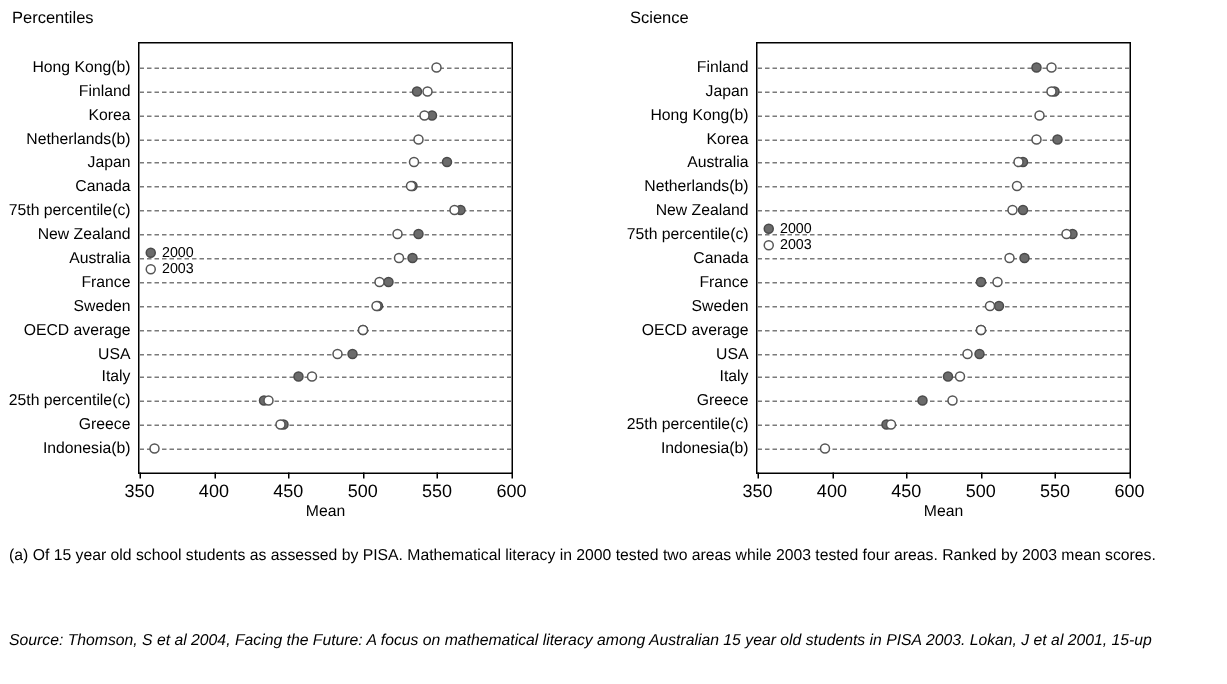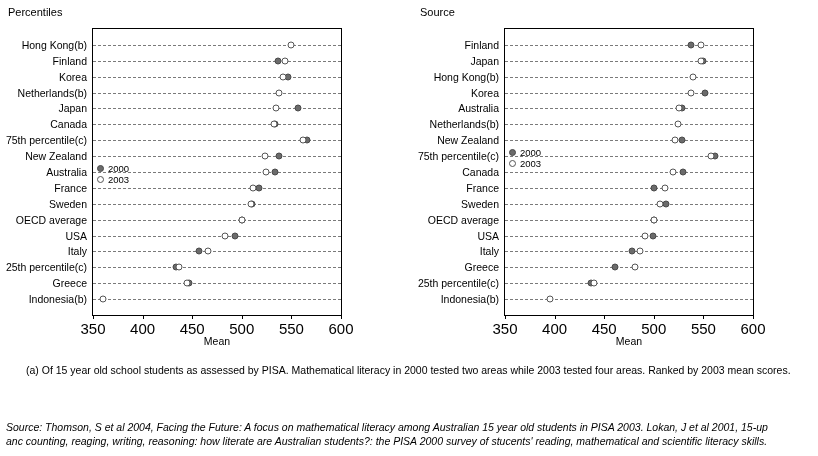--- a/index.html
+++ b/index.html
@@ -83,21 +83,21 @@
     position: absolute;
     top: 100%;
     width: 0;
     height: 4px;
     border-left: 1px solid #000;
   }
   .xtick-label {
     position: absolute;
     top: calc(100% + 5px);
     transform: translateX(-50%);
-    font-size: 15px;
+    font-size: 12px;
     white-space: nowrap;
   }
   .xaxis-title {
     position: absolute;
     top: calc(100% + 20px);
     left: 50%;
     transform: translateX(-50%);
     font-size: 10.5px;
   }
 
@@ -126,21 +126,21 @@
 
   
   .notes {
     position: absolute;
     left: 6px;
     top: 363px;
     width: 806px;
     font-size: 10.5px;
     line-height: 15px;
   }
-  .notes div { white-space: nowrap; margin-left: 20px; }
+  .notes div { white-space: nowrap; }
 
   .source {
     position: absolute;
     left: 6px;
     top: 420px;
     width: 806px;
     font-size: 10.5px;
     line-height: 14px;
     font-style: italic;
   }
@@ -238,21 +238,21 @@
         </div>
         <div class="row">
           <span class="swatch open"></span>
           <span>2003</span>
         </div>
       </div>
     </div>
 </div>
 
 <div class="panel" id="panel-sci">
-  <div class="panel-title">Source</div>
+  <div class="panel-title">Science</div>
   <div class="plot" id="plot-sci">
       <div class="gridrow" style="top: 15.8889px;"></div>
       <div class="cat-label" style="top: 15.8889px;">Finland</div>
       <div class="gridrow" style="top: 31.7778px;"></div>
       <div class="cat-label" style="top: 31.7778px;">Japan</div>
       <div class="gridrow" style="top: 47.6667px;"></div>
       <div class="cat-label" style="top: 47.6667px;">Hong Kong(b)</div>
       <div class="gridrow" style="top: 63.5556px;"></div>
       <div class="cat-label" style="top: 63.5556px;">Korea</div>
       <div class="gridrow" style="top: 79.4444px;"></div>
@@ -337,14 +337,13 @@
       </div>
     </div>
 </div>
 
 <div class="notes">
   <div>(a) Of 15 year old school students as assessed by PISA. Mathematical literacy in 2000 tested two areas while 2003 tested four areas. Ranked by 2003 mean scores.</div>
 </div>
 
 <div class="source">
   <div><span class="src-label">Source:</span> <span>Thomson, S et al 2004, Facing the Future: A focus on mathematical literacy among Australian 15 year old students in PISA 2003. Lokan, J et al 2001, 15-up</span></div>
-  <div>anc counting, reaging, writing, reasoning: how literate are Australian students?: the PISA 2000 survey of stucents' reading, mathematical and scientific literacy skills.</div>
 </div>
 
 </body></html>

